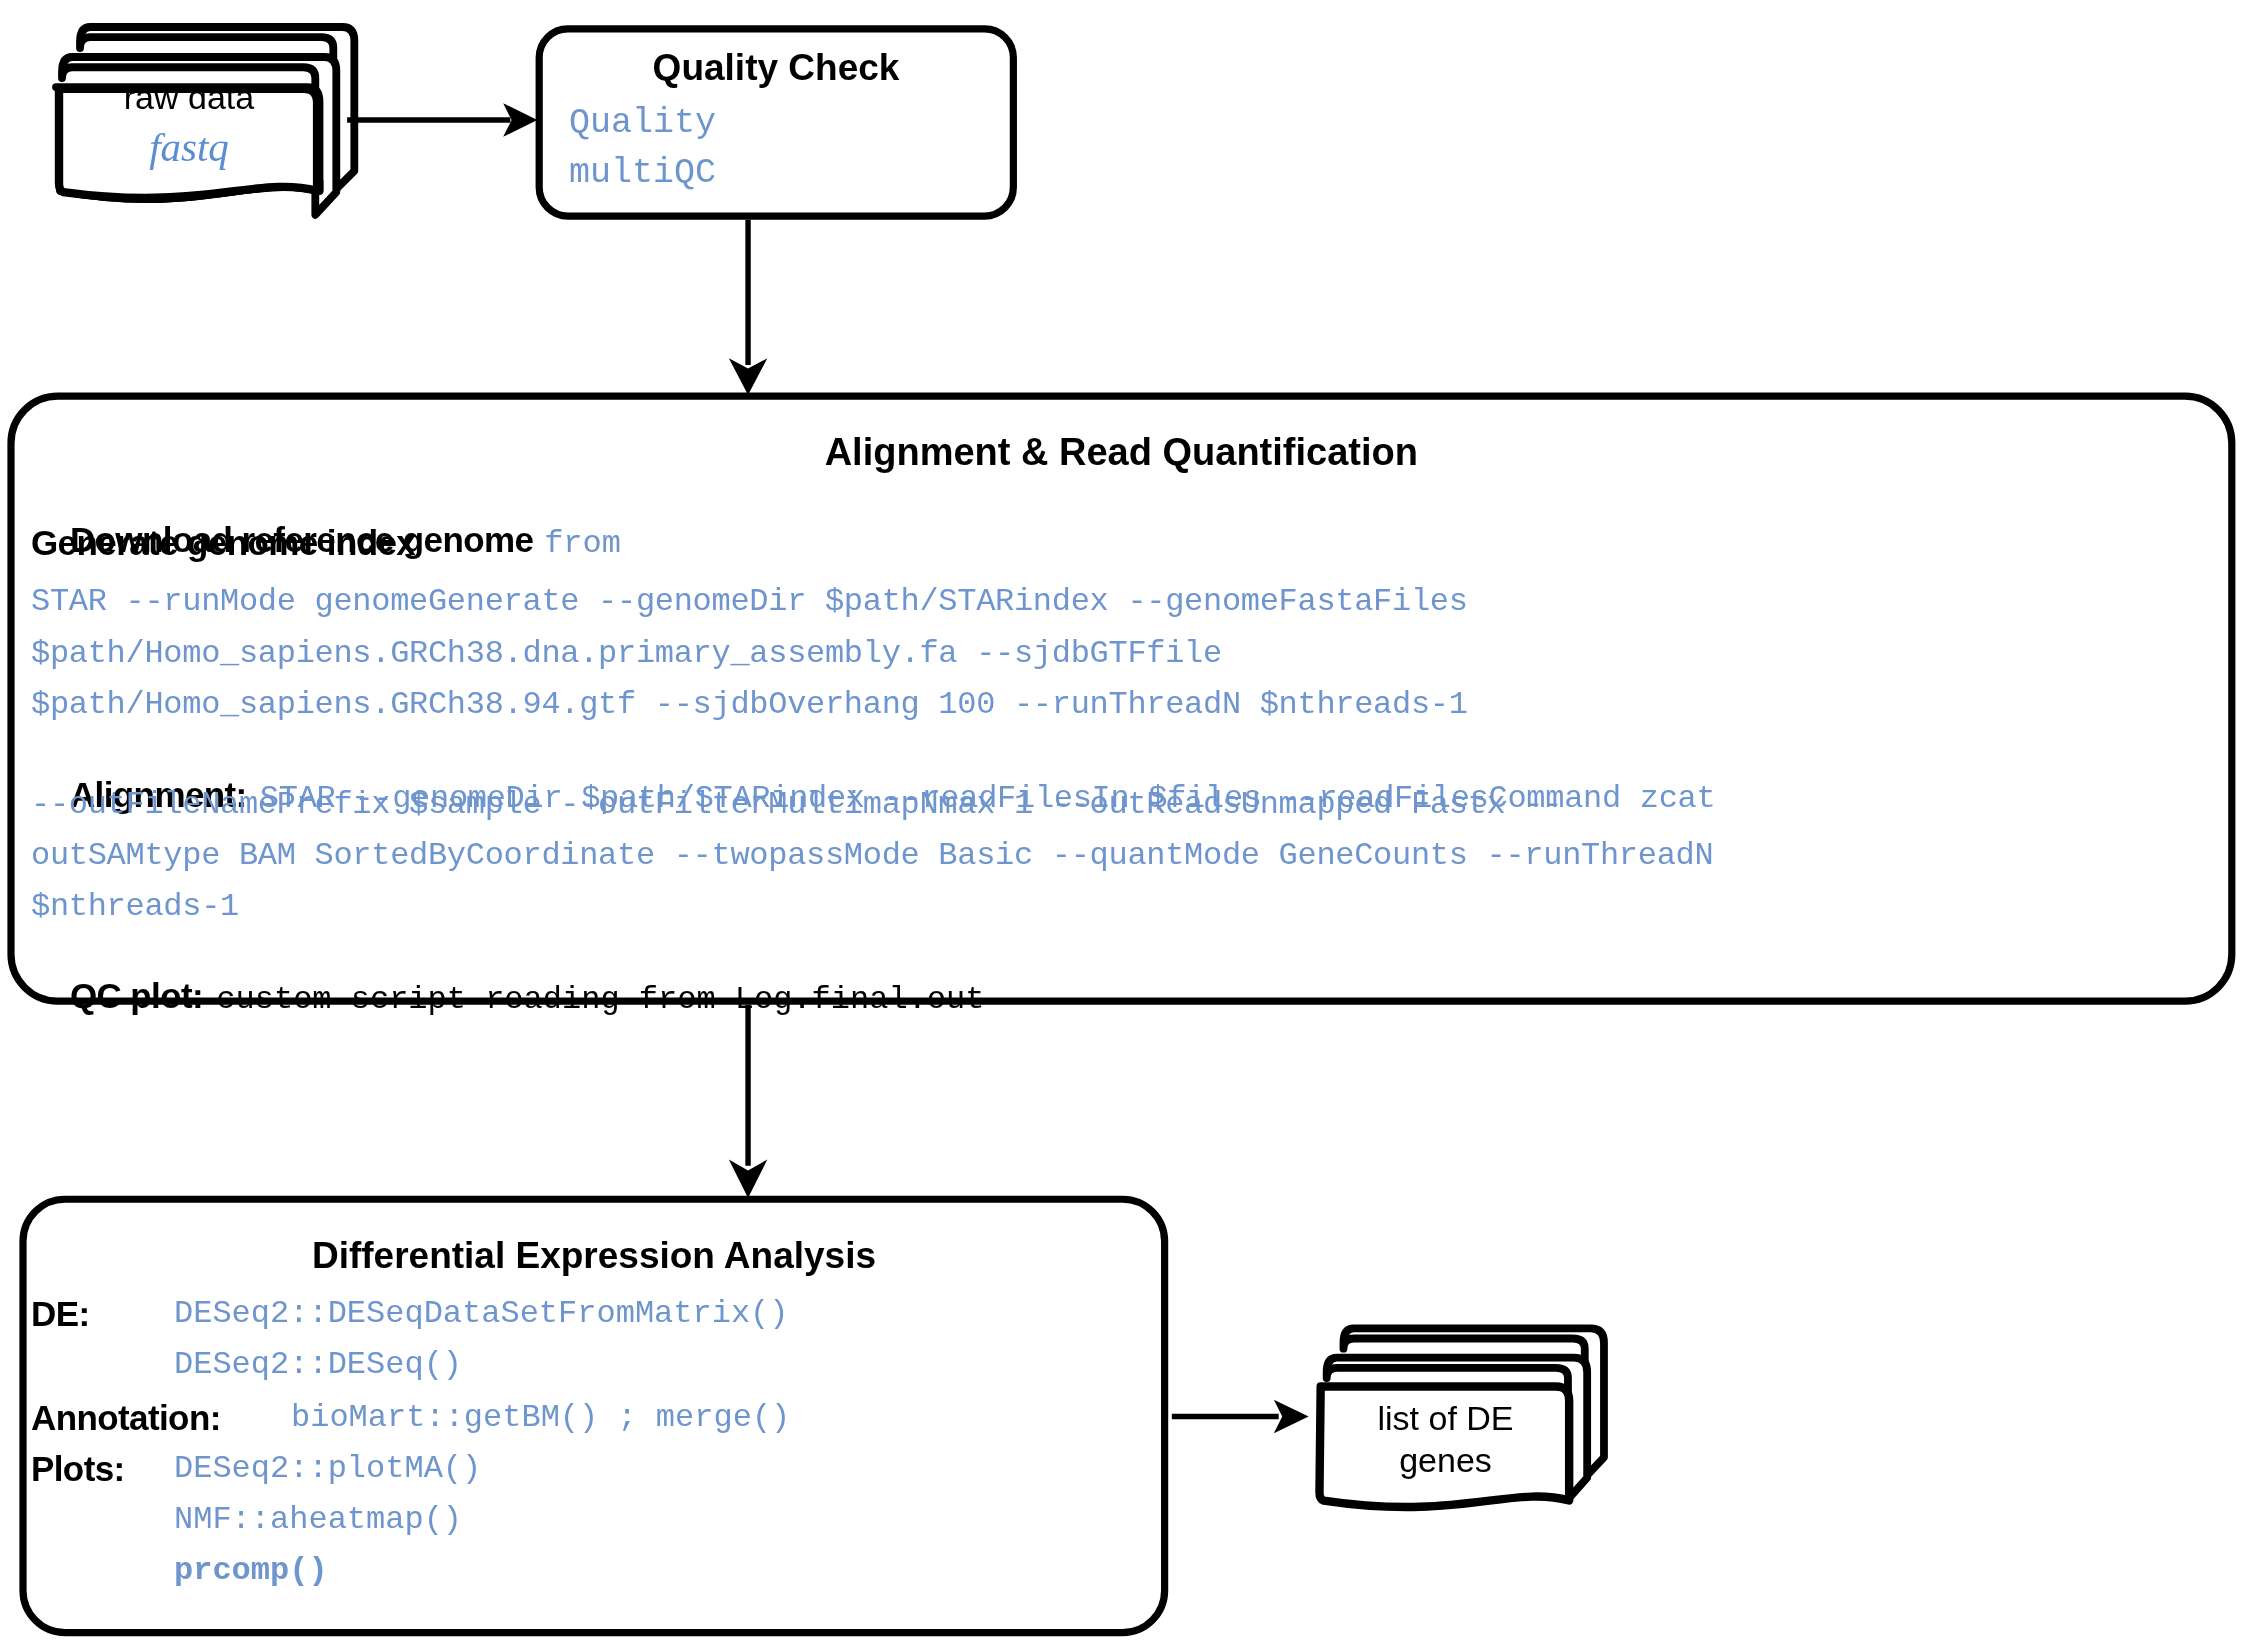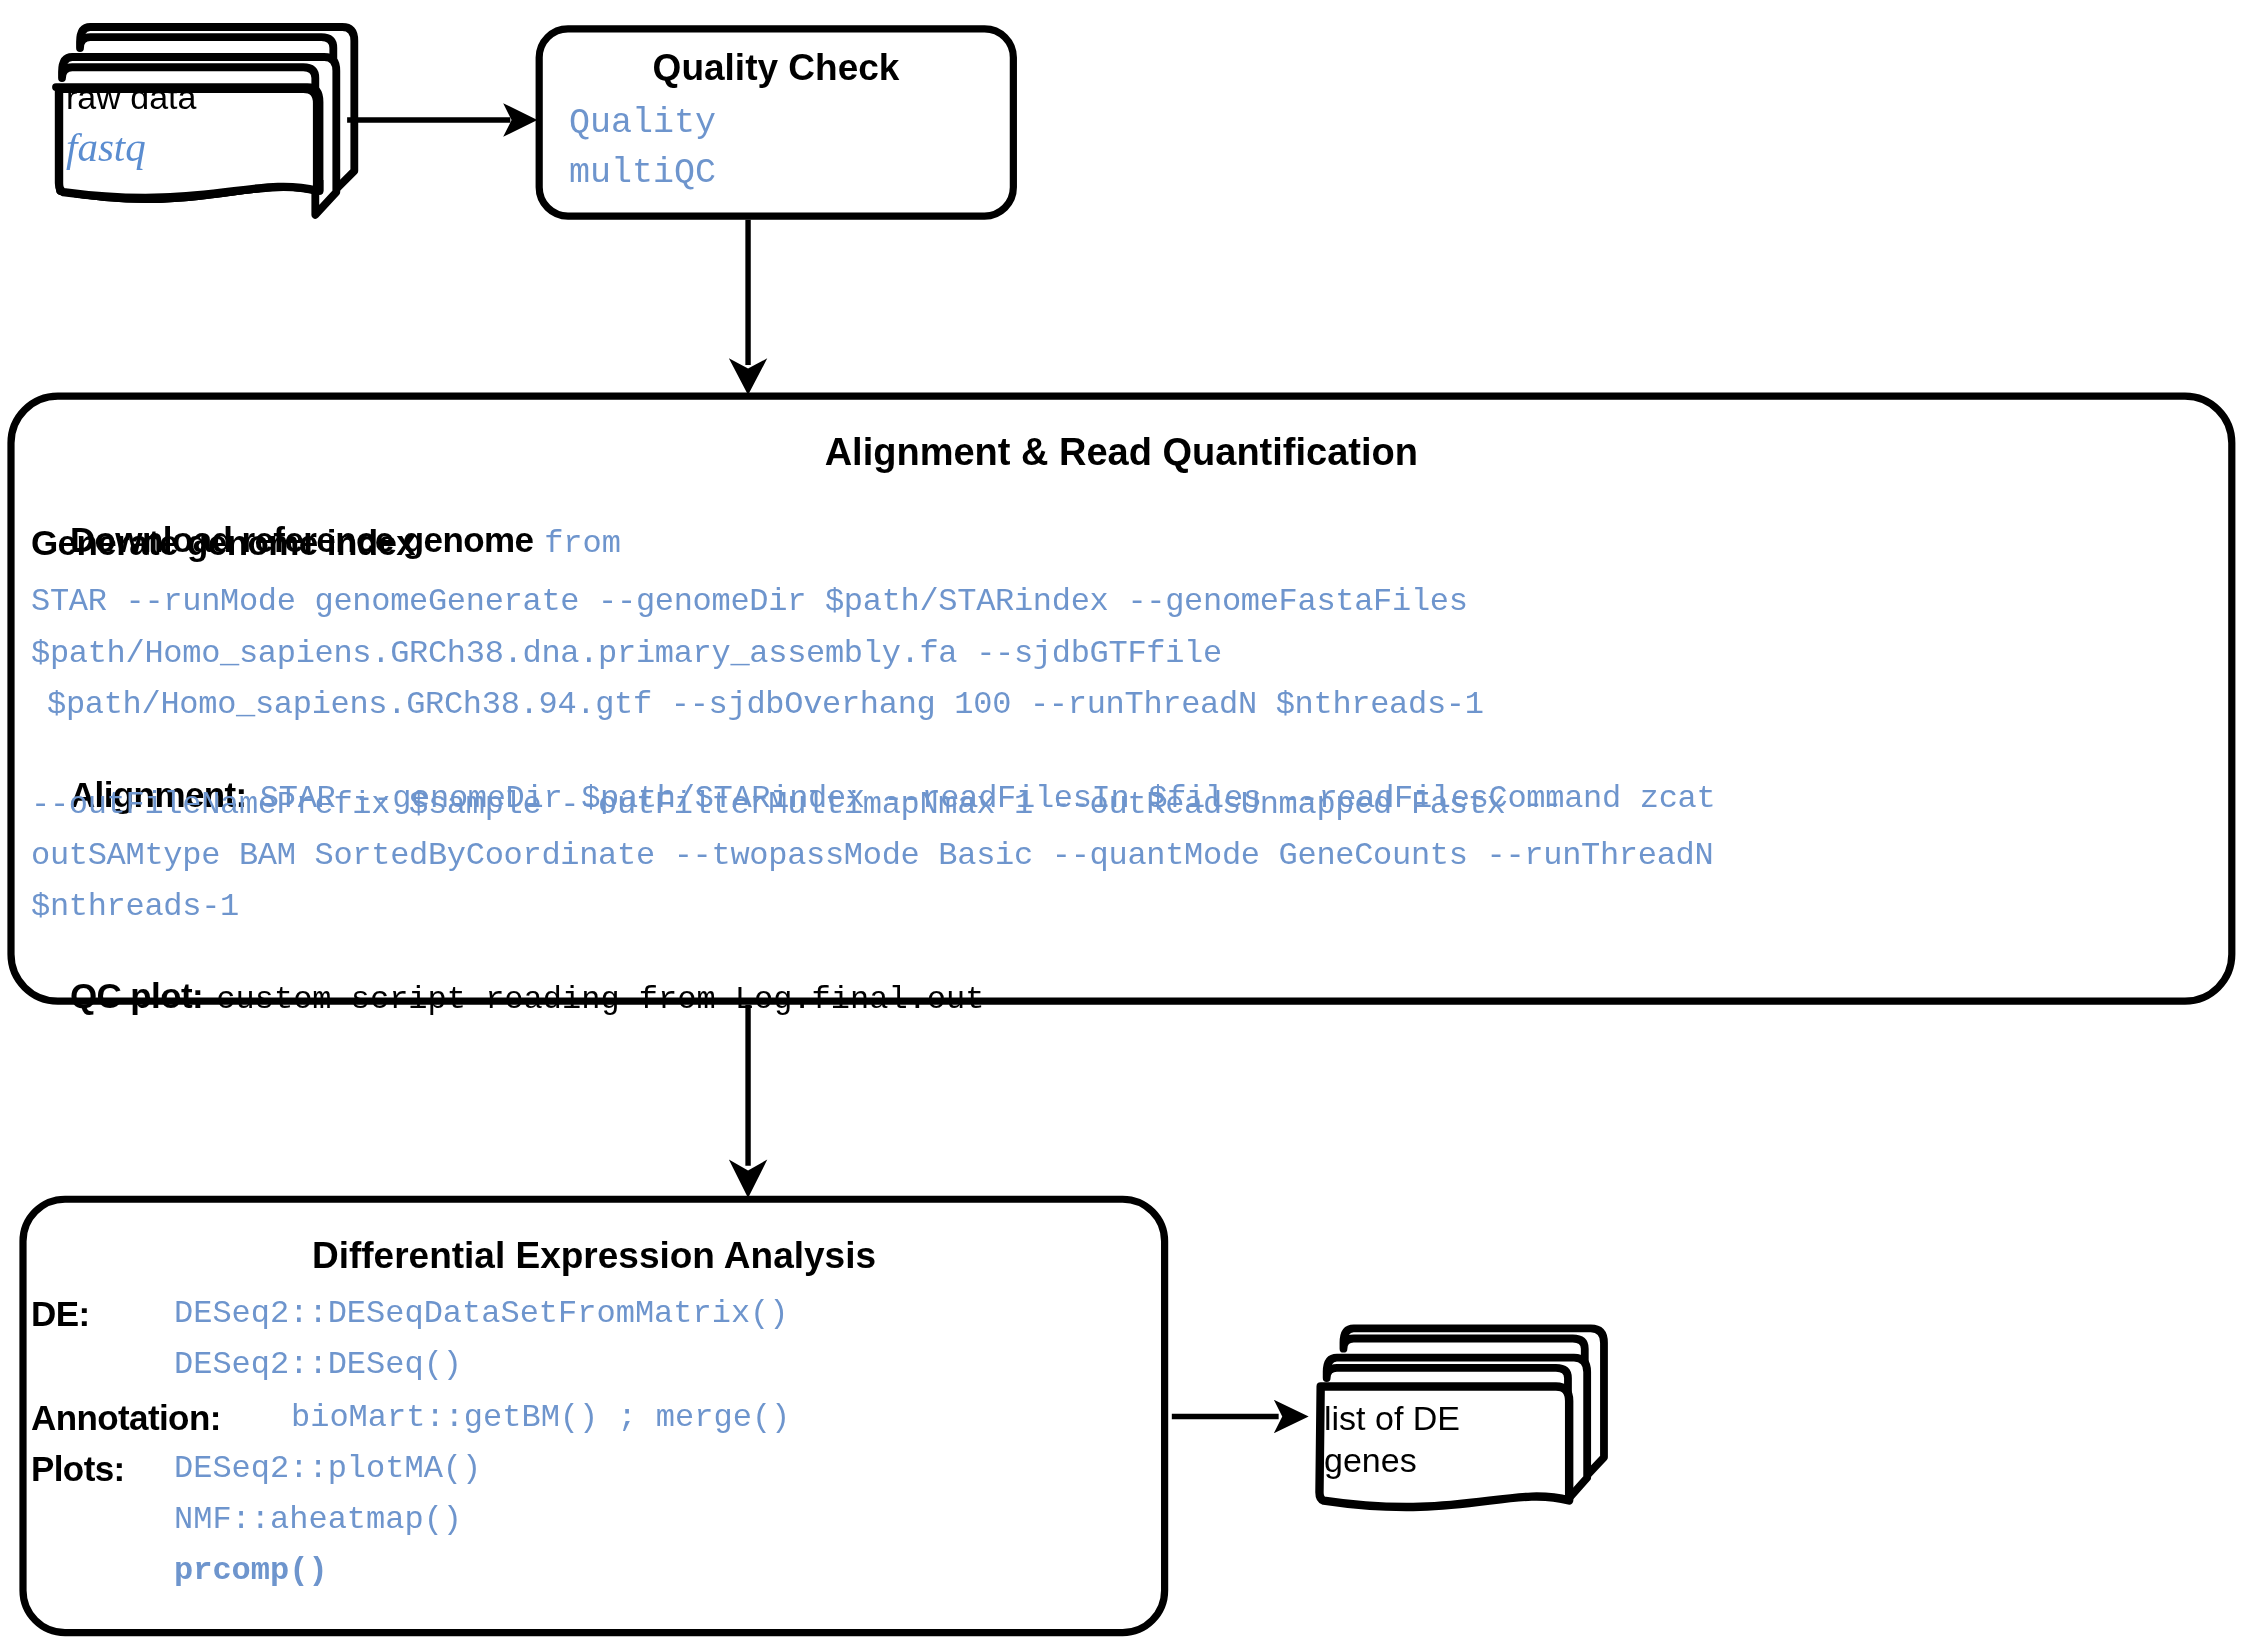--- a/index.html
+++ b/index.html
@@ -31,20 +31,21 @@
   .code {
     font-family: "Liberation Mono", "DejaVu Sans Mono", monospace;
     color: #6e95cd;
   }
   .codeblack {
     font-family: "Liberation Mono", "DejaVu Sans Mono", monospace;
     color: #000000;
   }
   .doc-label {
     position: absolute;
+    text-align: center;
     white-space: pre;
     font-family: "Liberation Sans", sans-serif;
     color: #000000;
   }
   .fastq {
     font-family: "Liberation Serif", serif;
     font-style: italic;
     color: #5b8dd0;
   }
   .boxtitle {
@@ -145,21 +146,21 @@
   <div class="boxtitle" style="left:10.8px; top:431px; width:2221px; font-size:38px;">Alignment &amp; Read Quantification</div>
 
   <div class="txt" style="left:31px; top:480px; font-size:35px;">
     <span class="lbl">Download reference genome</span><span class="code" style="font-size:32px; padding-left:10.8px;">from</span>
   </div>
 
   <div class="txt lbl" style="left:31px; top:523px; font-size:35px;">Generate genome index</div>
 
   <div class="cmdline" style="left:31px; top:583px;">STAR --runMode genomeGenerate --genomeDir $path/STARindex --genomeFastaFiles</div>
   <div class="cmdline" style="left:31px; top:635px;">$path/Homo_sapiens.GRCh38.dna.primary_assembly.fa --sjdbGTFfile</div>
-  <div class="cmdline" style="left:47px; top:686px;">$path/Homo_sapiens.GRCh38.94.gtf --sjdbOverhang 100 --runThreadN $nthreads-1</div>
+  <div class="cmdline" style="left:31px; top:686px;">$path/Homo_sapiens.GRCh38.94.gtf --sjdbOverhang 100 --runThreadN $nthreads-1</div>
 
   <div class="txt" style="left:31px; top:735px; font-size:35px;">
     <span class="lbl">Alignment:</span><span class="code" style="font-size:32px; padding-left:13.2px; letter-spacing:-0.3px;">STAR --genomeDir $path/STARindex --readFilesIn $files --readFilesCommand zcat</span>
   </div>
   <div class="cmdline" style="left:31px; top:786px;">--outFileNamePrefix $sample --outFilterMultimapNmax 1 --outReadsUnmapped Fastx --</div>
   <div class="cmdline" style="left:31px; top:837px;">outSAMtype BAM SortedByCoordinate --twopassMode Basic --quantMode GeneCounts --runThreadN</div>
   <div class="cmdline" style="left:31px; top:888px;">$nthreads-1</div>
 
   <div class="txt" style="left:31px; top:936px; font-size:35px;">
     <span class="lbl">QC plot:</span><span class="codeblack" style="font-size:32px; padding-left:13.2px;">custom script reading from Log.final.out</span>

